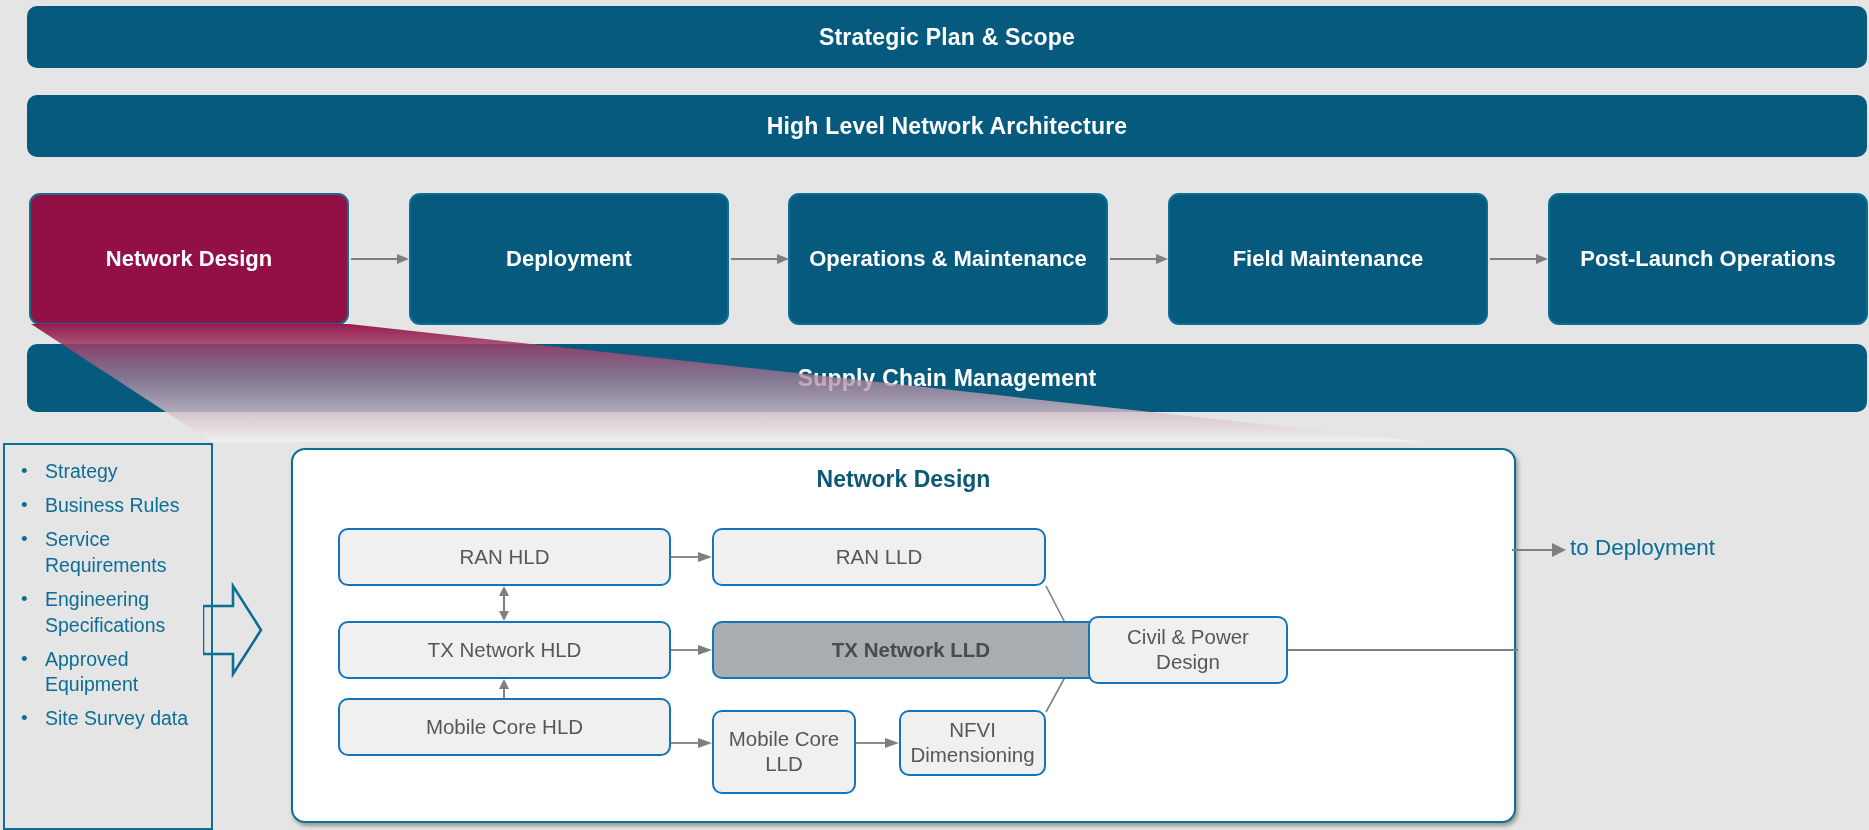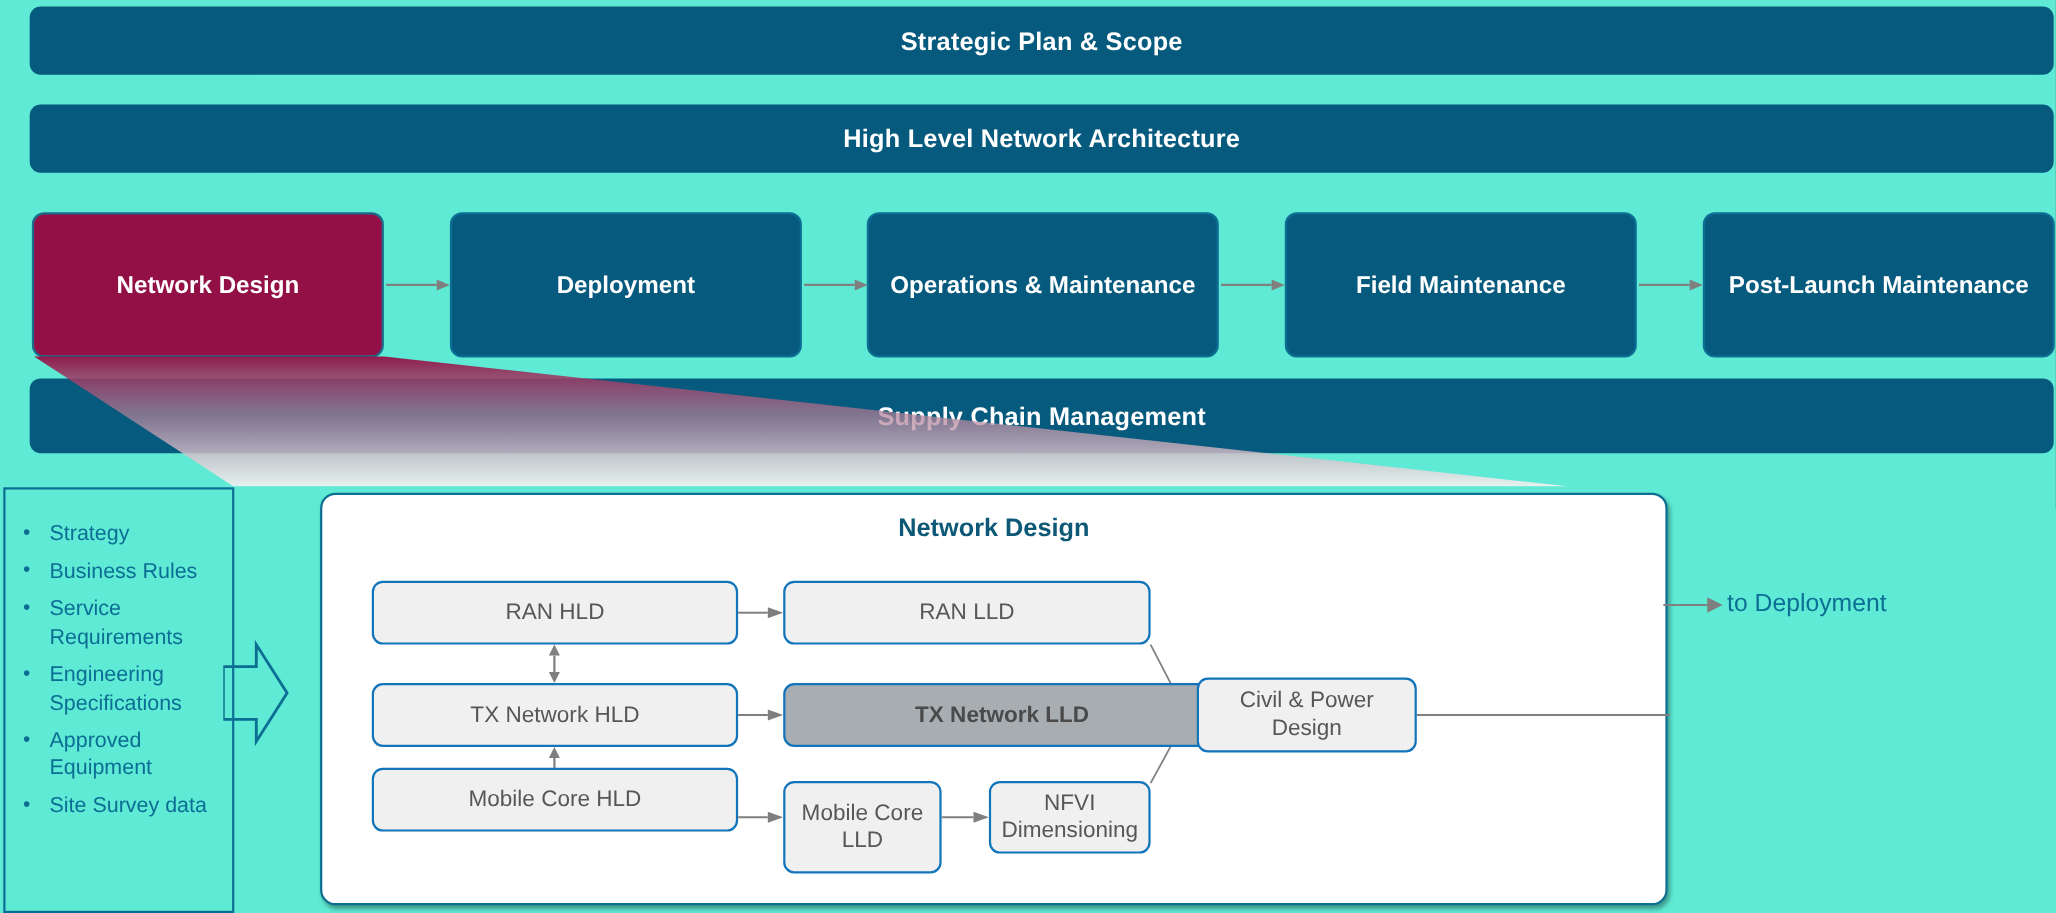--- a/index.html
+++ b/index.html
@@ -12,21 +12,21 @@
     height: 830px;
     position: relative;
     overflow: hidden;
     font-family: "Liberation Sans", sans-serif;
   }
   .stage {
     position: absolute;
     left: 0; top: 0;
     width: 1869px;
     height: 830px;
-    background: #5eead4;
+    background: #e5e5e5;
   }
 
   
   .band {
     position: absolute;
     background: #065A7E;
     border-radius: 10px;
     display: flex;
     align-items: center;
     justify-content: center;
@@ -91,21 +91,21 @@
     position: absolute;
     left: 3px; top: 443px;
     width: 210px; height: 387px;
     border: 2px solid #0d6e94;
     box-sizing: border-box;
     background: transparent;
   }
   #bullet-list {
     list-style: none;
     margin: 0;
-    padding: 28px 8px 0 10px;
+    padding: 14px 8px 0 10px;
   }
   #bullet-list li {
     position: relative;
     color: #0c6e94;
     font-size: 19.5px;
     line-height: 1.33;
     padding-left: 30px;
     margin-bottom: 8px;
   }
   #bullet-list li::before {
@@ -216,21 +216,21 @@
   <div class="phase" id="phase-1">
     <span>Deployment</span>
   </div>
   <div class="phase" id="phase-2">
     <span>Operations &amp; Maintenance</span>
   </div>
   <div class="phase" id="phase-3">
     <span>Field Maintenance</span>
   </div>
   <div class="phase" id="phase-4">
-    <span>Post-Launch Maintenance</span>
+    <span>Post-Launch Operations</span>
   </div>
 
   <svg class="phase-arrow" id="pa-0" viewBox="0 0 58 12">
     <line x1="0" y1="6" x2="46" y2="6" stroke="#7f7f7f" stroke-width="2"></line>
     <polygon points="46,1 58,6 46,11" fill="#7f7f7f"></polygon>
   </svg>
   <svg class="phase-arrow" id="pa-1" viewBox="0 0 58 12">
     <line x1="0" y1="6" x2="46" y2="6" stroke="#7f7f7f" stroke-width="2"></line>
     <polygon points="46,1 58,6 46,11" fill="#7f7f7f"></polygon>
   </svg>

